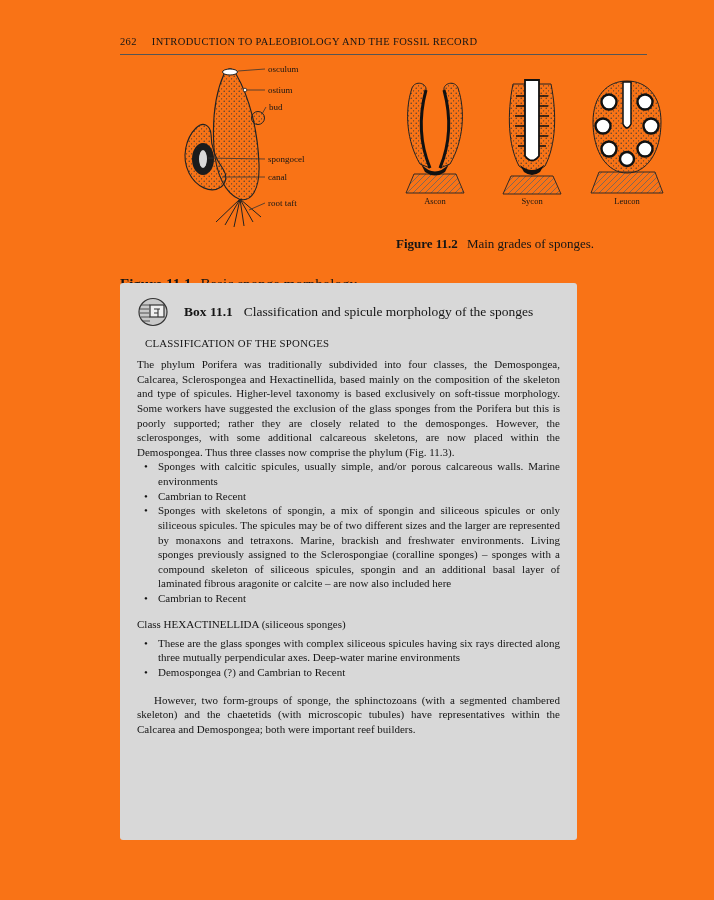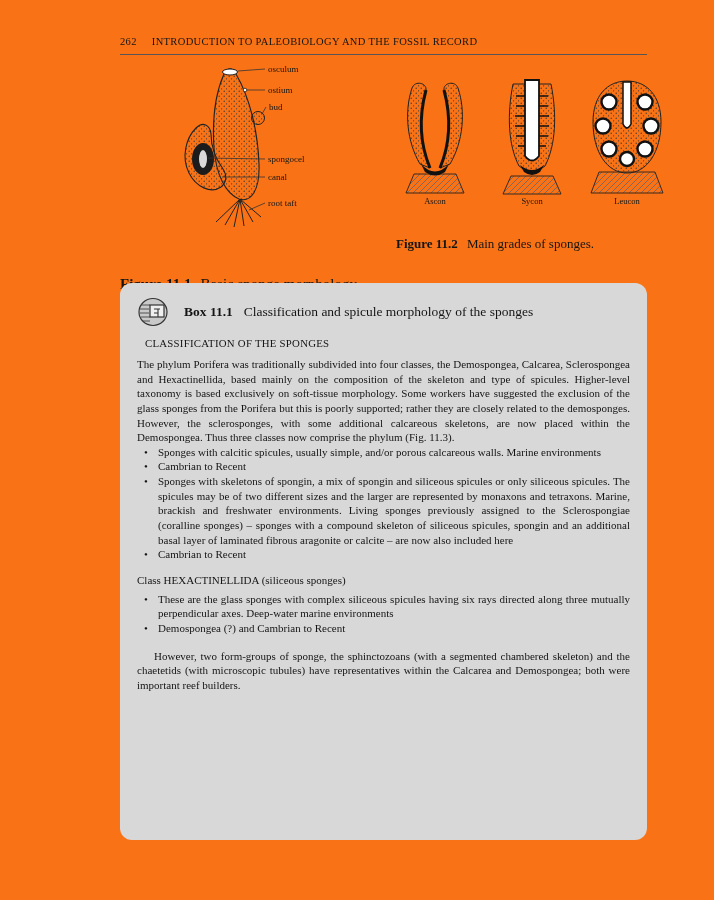--- a/index.html
+++ b/index.html
@@ -19,22 +19,22 @@
   }
   .running-head .pagenum { margin-right:15px; }
 
   .fig1-wrap { position:absolute; left:128px; top:60px; }
   .fig1-caption { position:absolute; left:120px; top:236px; font-size:15px;margin-top:40px; }
   .fig2-wrap { position:absolute; left:390px; top:72px; }
   .fig2-caption { position:absolute; left:396px; top:208px; font-size:13px;margin-top:28px; }
   .caption-label { font-weight:bold; margin-right:9px; }
 
   .box {
-    position:absolute; left:120px; top:283px; width:527px; min-height:557px;
-    background:#d8d8d8; border-radius:12px;
+    position:absolute; left:120px; top:283px; width:457px; min-height:557px;
+    background:#d8d8d8; border-radius:3px;
     padding:13px 17px 8px 17px;
   }
   .box-header { display:flex; align-items:center; margin-bottom:9px; }
   .box-icon { width:36px; height:32px; margin-right:11px; flex:0 0 auto; }
   .box-label { font-weight:bold; font-size:13.5px; margin-right:11px; white-space:nowrap; }
   .box-title { font-size:13.5px; }
 
   .section-heading { font-size:10.8px; letter-spacing:0.25px; margin:7px 8px 8px; }
   .para { font-size:11px; line-height:1.33; text-align:justify; }
   .class-heading { font-size:11px; margin:12px 0 6px; }

